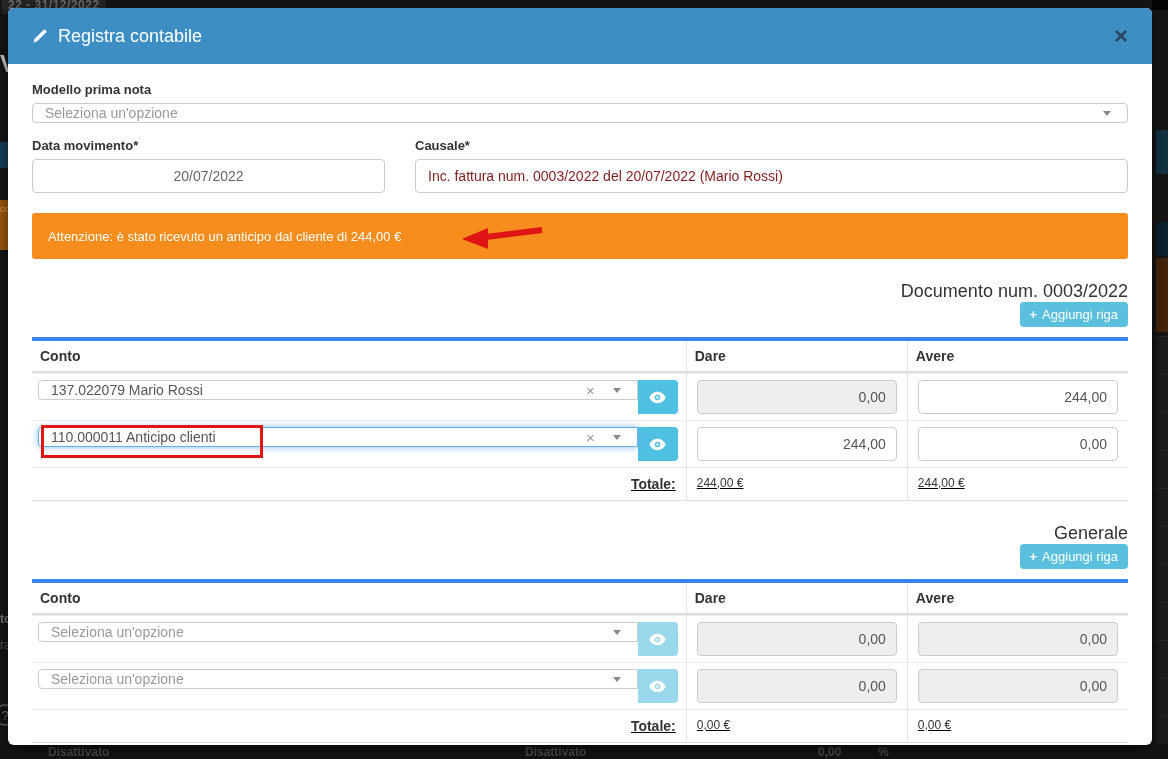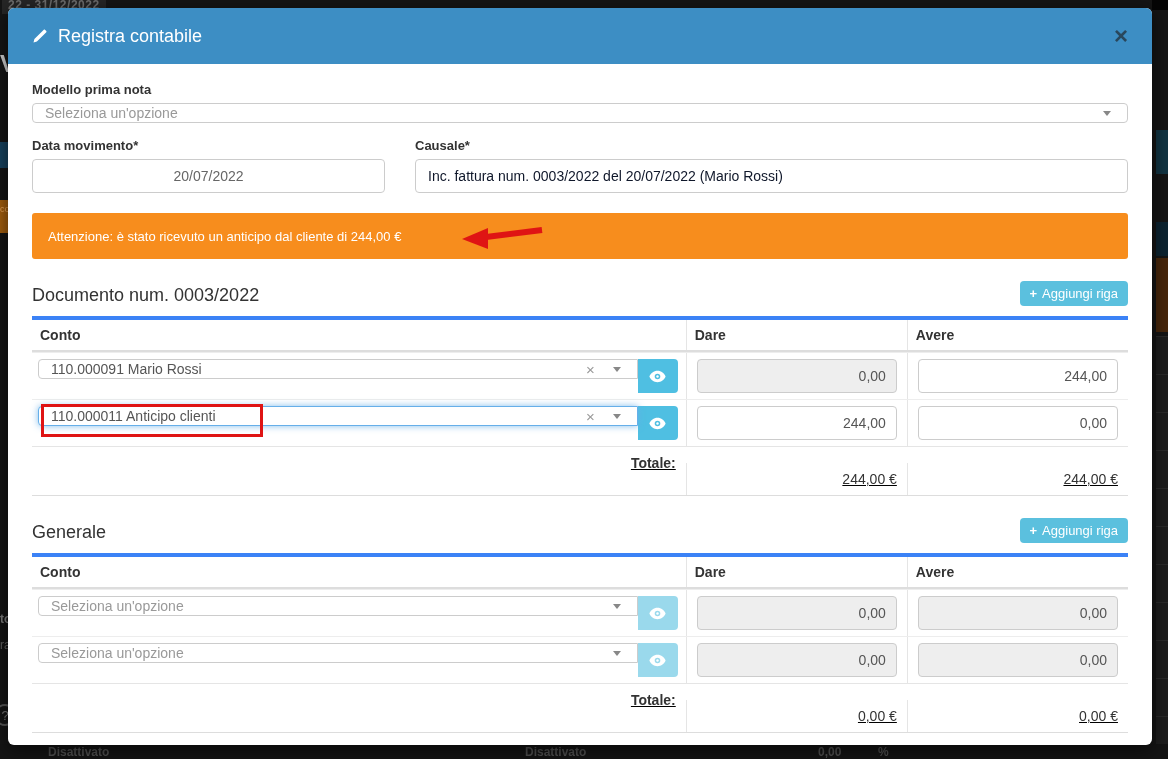--- a/index.html
+++ b/index.html
@@ -5,21 +5,21 @@
   * { margin:0; padding:0; box-sizing:border-box; }
   html,body { width:1168px; height:759px; }
   body { font-family:"Liberation Sans","DejaVu Sans",sans-serif; background:#0d0d0d; }
   #stage { position:relative; width:1168px; height:759px; overflow:hidden; background:#151515; }
 
   
   .bg-frag { position:absolute; }
   .bg-daterange { top:-2px; left:2px; color:#6e6e6e; background:#262626; font-size:12px; font-weight:bold; padding:0 6px 2px; letter-spacing:.5px; }
   .bg-heading-frag { top:50px; left:0; color:#cfcfcf; font-size:24px; font-weight:bold; }
   .bg-blue-left { top:142px; left:0; width:8px; height:26px; background:#17425e; }
-  .bg-orange-left { top:200px; left:0; width:8px; height:33px; background:#a15d0e; color:#e8a55a; font-size:9px; overflow:hidden; line-height:18px; }
+  .bg-orange-left { top:200px; left:0; width:8px; height:50px; background:#a15d0e; color:#e8a55a; font-size:9px; overflow:hidden; line-height:18px; }
   .bg-to { top:612px; left:0; color:#7a7a7a; font-size:12px; font-weight:bold; }
   .bg-ra { top:638px; left:0; color:#5f5f5f; font-size:12px; }
   .bg-help { top:704px; left:-6px; width:22px; height:22px; border:2px solid #555; border-radius:50%; color:#777; font-size:13px; text-align:center; line-height:19px; }
   .bg-right-black { top:0; right:0; width:16px; height:10px; background:#050505; }
   .bg-right-teal { top:130px; right:0; width:12px; height:44px; background:#123442; }
   .bg-right-navy { top:222px; right:0; width:12px; height:34px; background:#0c2330; }
   .bg-right-brown { top:258px; right:0; width:12px; height:74px; background:#46260b; }
   .bg-right-rows { top:336px; right:0; width:12px; height:423px; background:#1d1d1d;
     background-image:linear-gradient(#2a2a2a 1px, transparent 1px); background-size:12px 38px; }
   .bg-bottomrow { top:744px; left:0; width:1168px; height:15px; background:#141414; color:#4d4d4d; font-size:12px; font-weight:bold; }
@@ -36,27 +36,27 @@
 
   .field-label { font-size:13px; font-weight:bold; color:#333; margin-bottom:6px; }
   .txt-input { height:34px; border:1px solid #ccc; border-radius:4px; font-size:14px; color:#666;
     padding:0 12px; width:100%; font-family:inherit; background:#fff; }
   .txt-input:disabled, .num-input:disabled { background:#eee; }
 
   .row2 { display:flex; gap:30px; margin-top:15px; }
   .col-data { width:353px; }
   .col-causale { flex:1; }
   .center-text { text-align:center; }
-  .muted-text { color:#0f172a; }
+  .muted-text { color:#7f1d1d; }
 
   .warning { position:relative; margin-top:20px; background:#f78d1d; border-radius:3px; color:#fff;
     font-size:13px; padding:15px 16px; height:46px; display:flex; align-items:center; }
   .annotation-arrow { position:absolute; left:428px; top:9px; }
 
-  .section-head { display:flex; align-items:flex-end; margin-top:22px; margin-bottom:10px; }
+  .section-head { display:flex; align-items:flex-end; margin-top:22px; margin-bottom:10px;flex-direction:column; }
   .section-title { font-size:18px; color:#333; }
   .btn-add-row { margin-left:auto; background:#5bc0de; color:#fff; border:none; border-radius:4px;
     font-size:13px; padding:5px 10px; cursor:pointer; font-family:inherit; display:inline-flex; gap:5px; align-items:center; }
   .btn-add-row .plus { font-weight:bold; }
 
   .tbl { width:100%; border-bottom:1px solid #ddd; }
   .tr { display:flex; }
   .th-row { border-top:4px solid #3b82f6; border-bottom:2px solid #ddd; }
   .body-row { border-top:1px solid #ededed; }
   .body-row:first-of-type { border-top:none; }
@@ -75,21 +75,21 @@
   .sel .caret { width:0; height:0; border-left:4px solid transparent; border-right:4px solid transparent;
     border-top:5px solid #888; margin:0 8px; }
   .sel .caret.no-clear { margin-left:auto; }
   .eye-btn { width:40px; height:34px; border:none; border-radius:0 4px 4px 0; background:#4fbfe2;
     display:flex; align-items:center; justify-content:center; cursor:pointer; flex:0 0 40px; }
   .eye-btn.dim { background:#9ad9ec; }
   .num-input { width:100%; height:34px; border:1px solid #ccc; border-radius:4px; background:#fff;
     text-align:right; font-size:14px; color:#555; padding:0 10px; font-family:inherit; }
   .tot-row { border-top:1px solid #e5e5e5;text-decoration:underline; }
   .tot-label { text-align:right; font-weight:bold; font-size:14px; color:#333; padding:8px 10px; }
-  .tot-val { text-align:right; font-size:14px; color:#333; padding:8px 10px;margin-top:16px; }
+  .tot-val { font-size:12px; color:#333; padding:8px 10px; }
 
   .annotation-box { position:absolute; border:3px solid #df1414; width:222px; height:33px;
     left:3px; top:-2px; pointer-events:none; }
 
   .modal-footer { display:flex; justify-content:flex-end; gap:9px; padding:22px 24px 0; }
   .btn { border:none; border-radius:4px; color:#fff; font-size:14px; height:34px; padding:0 13px;
     display:inline-flex; align-items:center; gap:7px; cursor:pointer; font-family:inherit; }
   .btn .plus { font-weight:bold; font-size:15px; }
   .btn-info { background:#5bc0de; }
   .btn-primary { background:#2e6da4; }
@@ -175,21 +175,21 @@
         <div class="tr th-row">
           <div class="th c-conto">Conto</div>
           <div class="th c-num">Dare</div>
           <div class="th c-num">Avere</div>
         </div>
 
         <div class="tr body-row">
           <div class="c-conto">
             <div class="sel-group">
               <div class="sel">
-                <span class="value">110.000091 Mario Rossi</span>
+                <span class="value">137.022079 Mario Rossi</span>
                 <span class="clear-x">×</span>
                 <span class="caret"></span>
               </div>
               <button class="eye-btn">
                 <svg width="17" height="13" viewBox="0 0 17 13">
                   <path fill-rule="evenodd" fill="#fff" d="M8.5 0.8C4.7 0.8 1.7 3.4 0.4 6.5 1.7 9.6 4.7 12.2 8.5 12.2s6.8-2.6 8.1-5.7C15.3 3.4 12.3 0.8 8.5 0.8zM8.5 9.3a2.8 2.8 0 1 1 0-5.6 2.8 2.8 0 0 1 0 5.6z"></path>
                   <circle cx="8.5" cy="6.5" r="1.2" fill="#fff"></circle>
                 </svg>
               </button>
             </div>

